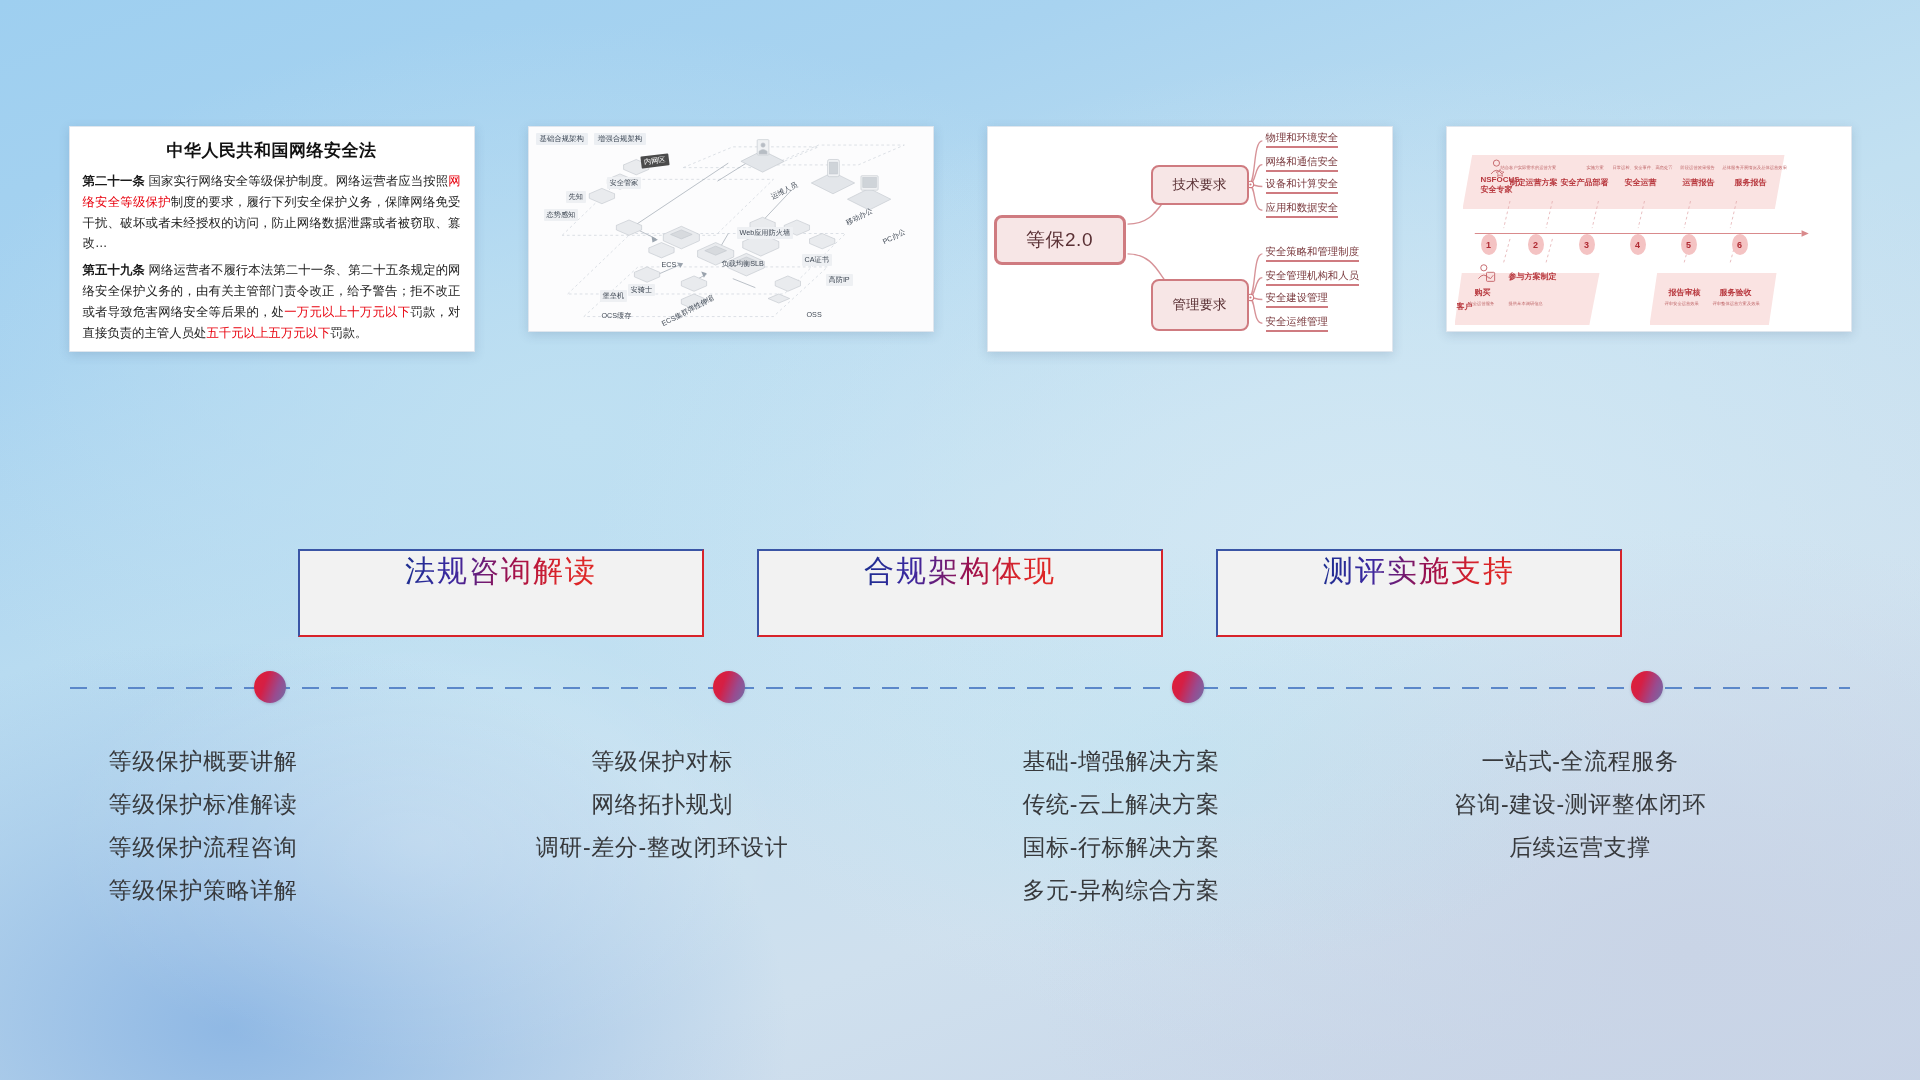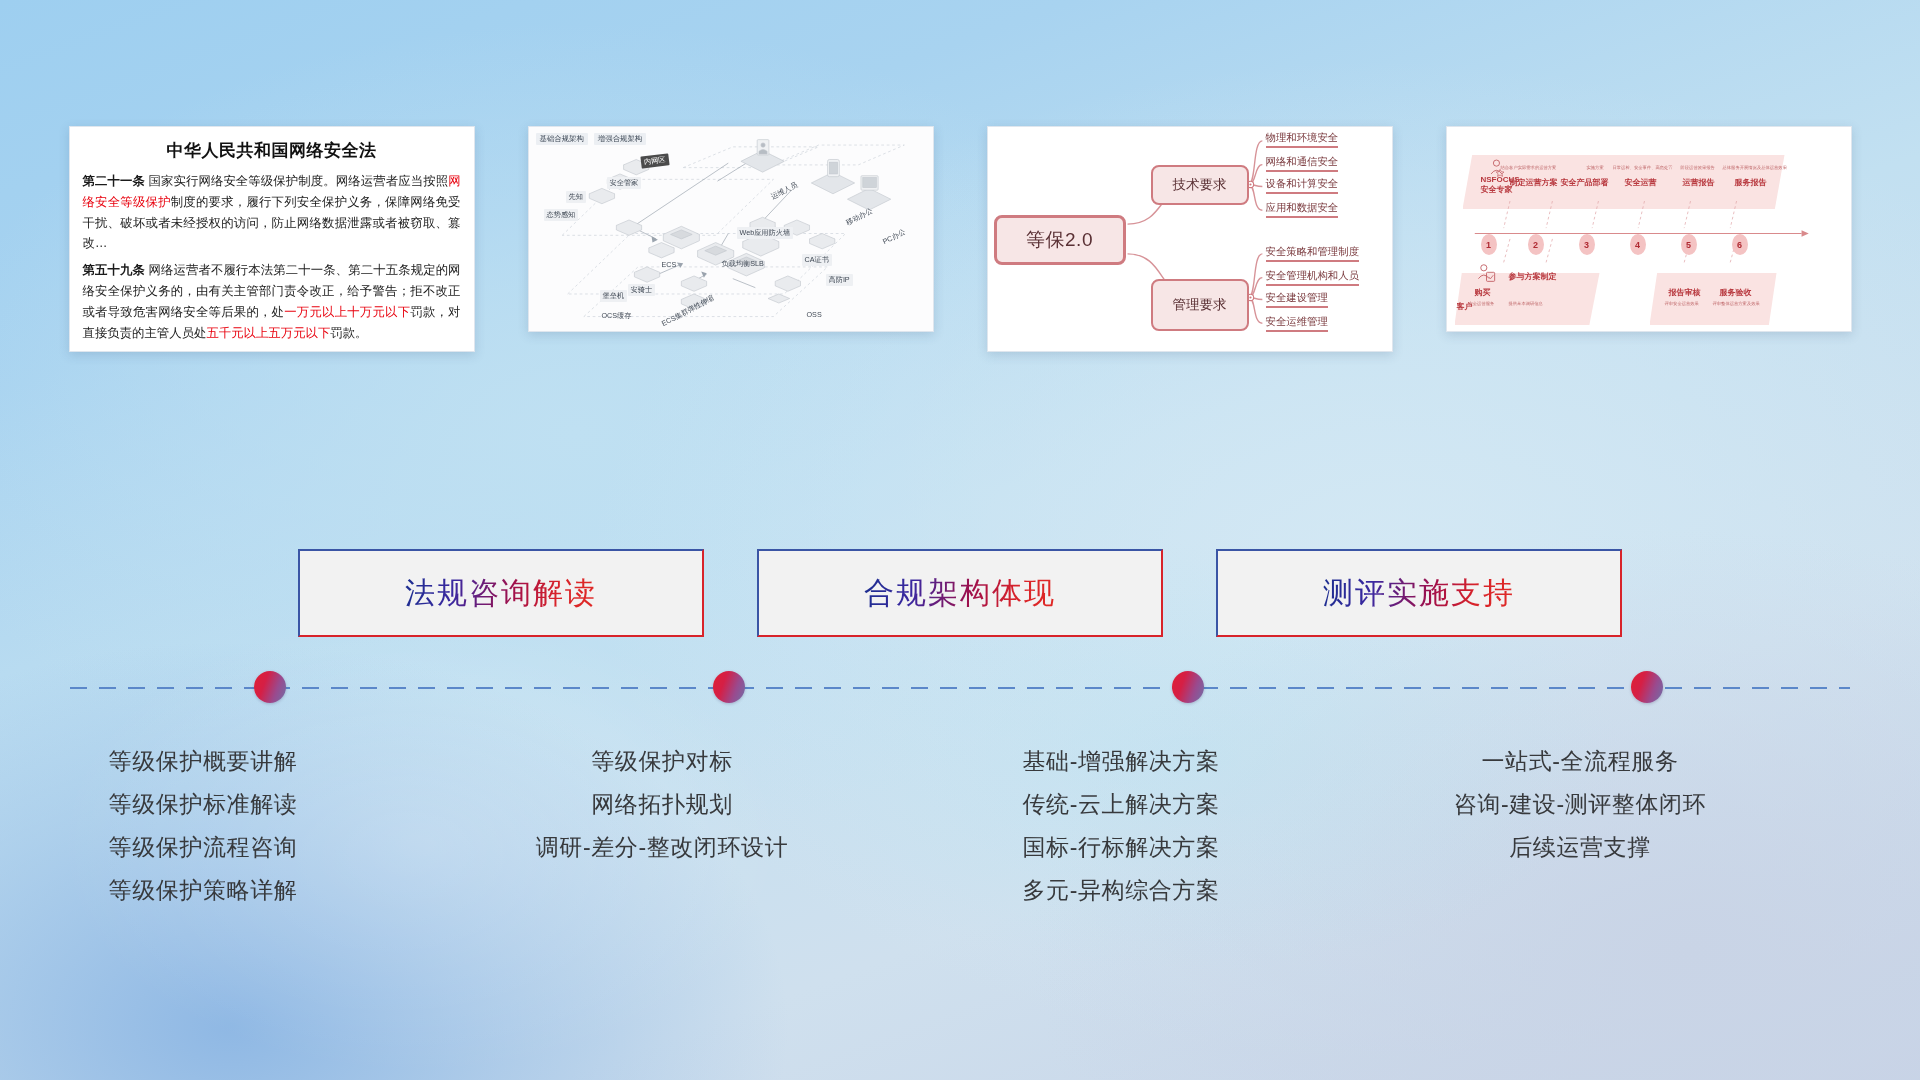--- a/index.html
+++ b/index.html
@@ -113,21 +113,21 @@
   
   #heads{
     position:absolute; left:0; top:549px; width:1920px; height:88px;
     display:flex; justify-content:center; gap:53px;
   }
   .head{
     width:406px; height:88px; flex:0 0 auto;
     background:#f2f2f2;
     border-top:2px solid #3a55a5; border-left:2px solid #3a55a5;
     border-right:2px solid #d8232a; border-bottom:2px solid #d8232a;
-    display:flex; align-items:center; justify-content:center;
+    display:flex; align-items:flex-start; justify-content:center;
   }
   .head-txt{
     font-size:30px; letter-spacing:2px; font-weight:500;
     background:linear-gradient(100deg,#1b2e8f 0%,#3b28a0 26%,#a00f4a 56%,#d8232a 78%,#e02a26 100%);
     -webkit-background-clip:text; background-clip:text; color:transparent;
     -webkit-text-fill-color:transparent;
     white-space:nowrap;
   }
 
   

